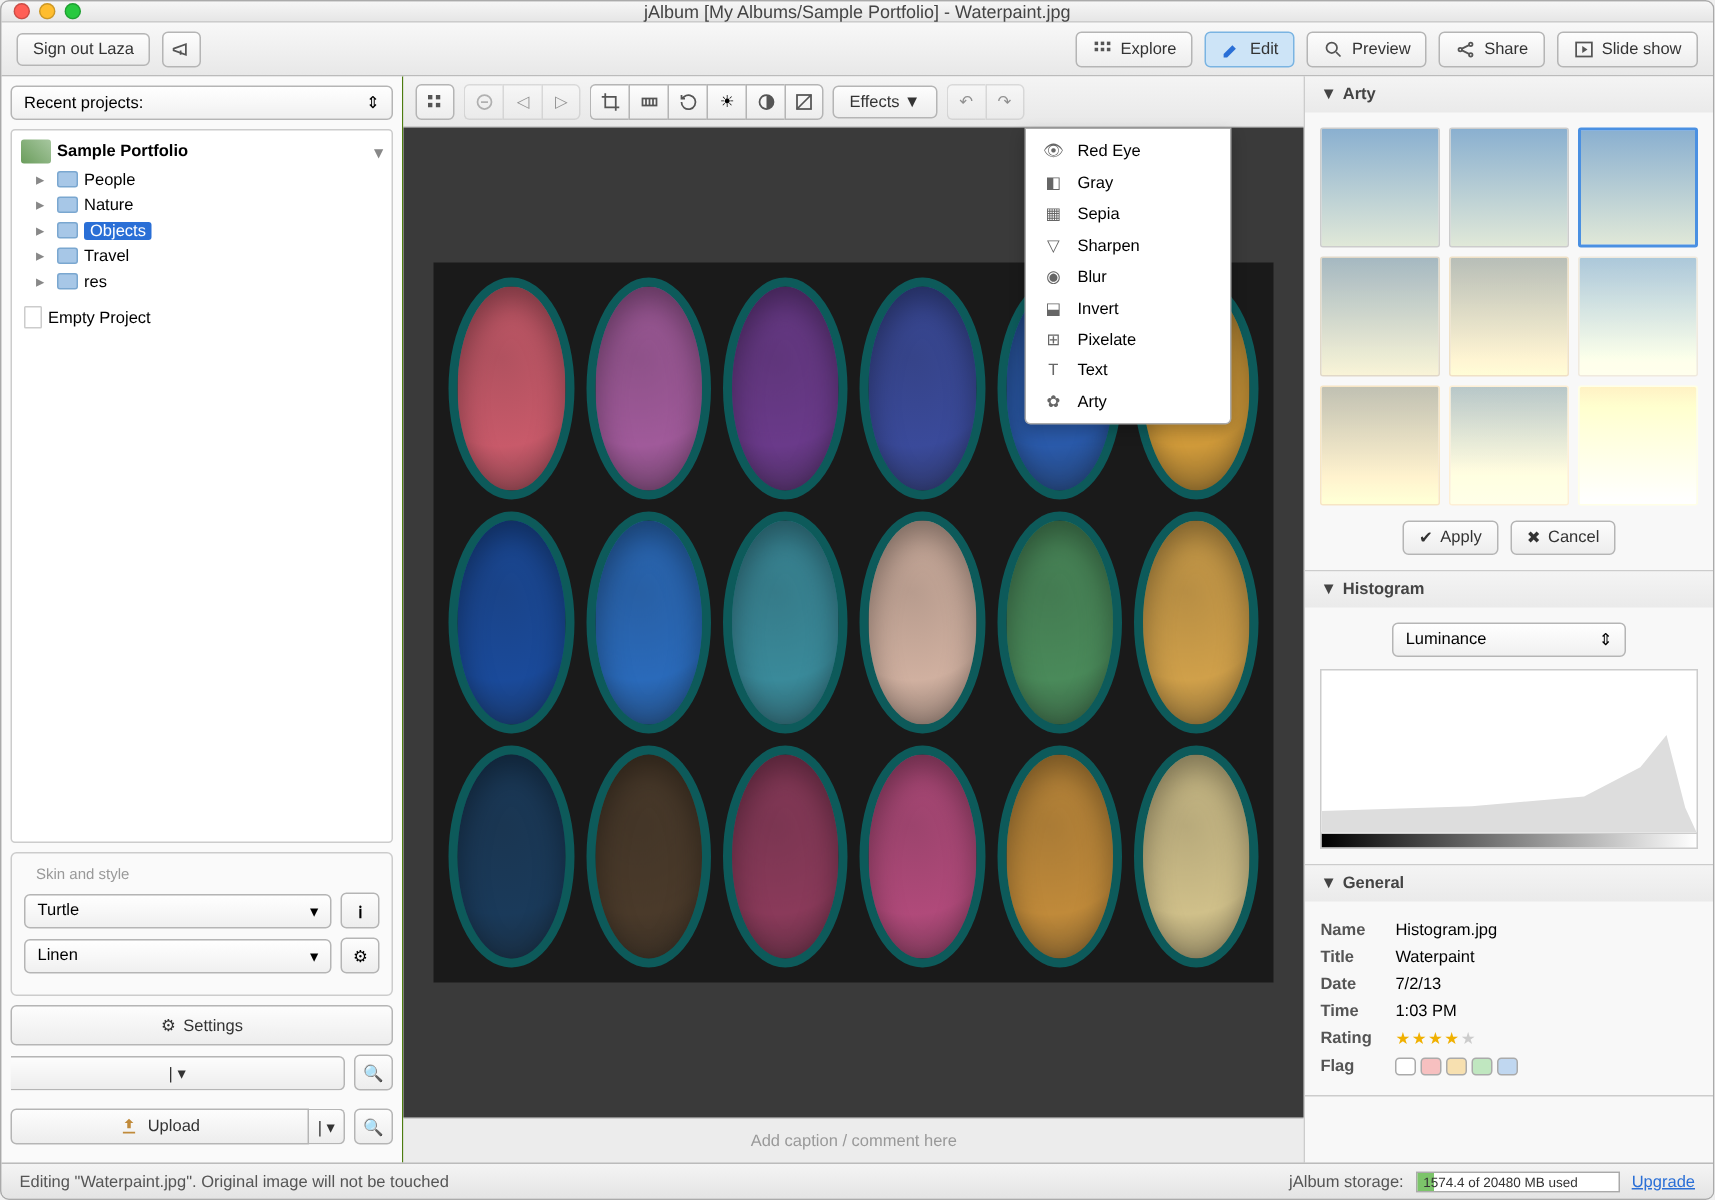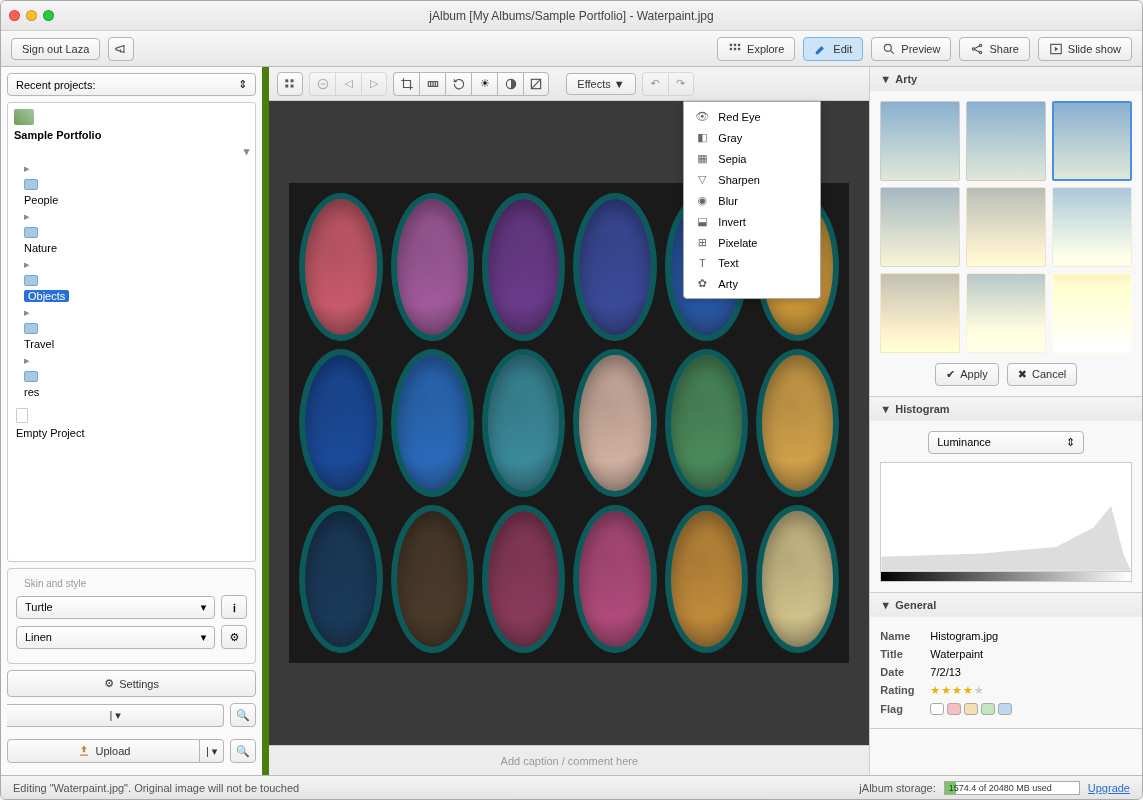--- a/index.html
+++ b/index.html
@@ -1,31 +1,31 @@
 <!DOCTYPE html>
 <html><head>
 <meta charset="utf-8">
 <style>
 * { box-sizing: border-box; margin: 0; padding: 0; font-family: "Lucida Grande", Arial, sans-serif; font-size: 11px; }
 body { background: #f0f0f0; width: 1143px; height: 800px; overflow: hidden; }
 .window { width: 1143px; height: 800px; background: #ececec; border: 1px solid #aaa; border-radius: 6px; overflow: hidden; display: flex; flex-direction: column; }
-.titlebar { height: 30px; background: linear-gradient(#f6f6f6,#e6e6e6); display: flex; align-items: center; padding: 0 8px; border-bottom: 1px solid #ccc; position: relative; }
+.titlebar { height: 14px; background: linear-gradient(#f6f6f6,#e6e6e6); display: flex; align-items: center; padding: 0 8px; border-bottom: 1px solid #ccc; position: relative; }
 .traffic { display: flex; gap: 6px; }
 .tdot { width: 11px; height: 11px; border-radius: 50%; border: 0.5px solid rgba(0,0,0,0.2); }
 .red { background: #ff5f56; } .yellow { background: #ffbd2e; } .green { background: #27c93f; }
 .title { position: absolute; left: 0; right: 0; text-align: center; color: #444; font-size: 12px; pointer-events: none; }
 .toolbar { height: 36px; background: linear-gradient(#f8f8f8,#e8e8e8); border-bottom: 1px solid #bbb; display: flex; align-items: center; padding: 0 10px; gap: 8px; }
 .btn { background: linear-gradient(#fdfdfd,#ededed); border: 1px solid #b5b5b5; border-radius: 4px; padding: 4px 10px; display: inline-flex; align-items: center; gap: 5px; cursor: pointer; color: #333; }
 .btn.active { background: #cde4f7; border-color: #7ab4e2; }
 .spacer { flex: 1; }
 .main { flex: 1; display: flex; min-height: 0; }
-.sidebar { width: 276px; background: #fafafa; border-right: 7px solid #4d7c0f; display: flex; flex-direction: column; padding: 6px; gap: 6px; }
+.sidebar { width: 276px; background: #fafafa; border-right: 1px solid #4d7c0f; display: flex; flex-direction: column; padding: 6px; gap: 6px; }
 .select { background: linear-gradient(#fff,#f0f0f0); border: 1px solid #b5b5b5; border-radius: 4px; padding: 4px 8px; display: flex; justify-content: space-between; align-items: center; cursor: pointer; }
 .tree { flex: 1; background: #fff; border: 1px solid #ccc; border-radius: 3px; padding: 4px 0; overflow: auto; }
-.tree-row { display: flex; align-items: flex-start; gap: 4px; padding: 2px 6px; cursor: pointer; flex-direction: column; }
+.tree-row { display: flex; align-items: center; gap: 4px; padding: 2px 6px; cursor: pointer; }
 .tree-row.sel span.lbl { background: #2a6fd6; color: #fff; padding: 0 4px; border-radius: 2px; }
 .tree-row .arrow { width: 10px; color: #888; }
 .folder-icon { width: 14px; height: 11px; background: #a7c7e7; border-radius: 2px; border: 1px solid #7aa7d0; }
 .pic-icon { width: 20px; height: 16px; background: linear-gradient(45deg,#6b9d5c,#a7c7a0); border-radius: 2px; }
 .file-icon { width: 12px; height: 15px; background: #fff; border: 1px solid #ccc; border-radius: 1px; }
 .fieldset { border: 1px solid #ccc; border-radius: 4px; padding: 8px; }
 .fieldset-title { color: #999; font-size: 10px; margin: -14px 0 6px 4px; background: #fafafa; display: inline-block; padding: 0 4px; }
 .row { display: flex; gap: 6px; margin-bottom: 6px; align-items: center; }
 .row .select { flex: 1; }
 .iconbtn { width: 26px; height: 24px; display:flex; align-items:center; justify-content:center; background: linear-gradient(#fdfdfd,#ededed); border: 1px solid #b5b5b5; border-radius: 4px; cursor:pointer; }
@@ -61,21 +61,21 @@
 .stars { color: #f0b000; letter-spacing: 1px; }
 .stars .off { color: #ccc; }
 .flags { display: flex; gap: 3px; }
 .flag { width: 14px; height: 12px; border-radius: 3px; border: 1px solid #aaa; }
 .statusbar { height: 24px; background: linear-gradient(#f4f4f4,#e4e4e4); border-top: 1px solid #bbb; display: flex; align-items: center; padding: 0 12px; font-size: 11px; color: #555; gap: 8px; }
 .storagebar { width: 136px; height: 14px; border: 1px solid #aaa; background: #fff; position: relative; }
 .storagefill { position: absolute; left: 0; top: 0; bottom: 0; width: 8%; background: #7cc46a; }
 .storagetext { position: absolute; left: 4px; right: 4px; top: 0; bottom: 0; display: flex; align-items: center; font-size: 9px; color: #333; }
 .link { color: #2a6fd6; text-decoration: underline; cursor: pointer; text-align: right; }
 svg { width: 14px; height: 14px; }
-.effects-btn { position: relative; margin-left: 11px; }
+.effects-btn { position: relative; }
 </style>
 </head>
 <body>
 
 <div class="window">
   <div class="titlebar">
     <div class="traffic">
       <div class="tdot red"></div>
       <div class="tdot yellow"></div>
       <div class="tdot green"></div>
@@ -418,20 +418,24 @@
             </div>
           <div class="proprow">
               <span class="k">Title</span>
               <span>Waterpaint</span>
             </div>
           <div class="proprow">
               <span class="k">Date</span>
               <span>7/2/13</span>
             </div>
           <div class="proprow">
+              <span class="k">Time</span>
+              <span>1:03 PM</span>
+            </div>
+          <div class="proprow">
               <span class="k">Rating</span>
               <span class="stars" id="stars"><span>★</span><span>★</span><span>★</span><span>★</span><span class="off">★</span></span>
             </div>
           <div class="proprow">
               <span class="k">Flag</span>
               <span class="flags" id="flags">
                 <div class="flag" style="background: rgb(255, 255, 255);"></div>
                 <div class="flag" style="background: rgb(247, 192, 192);"></div>
                 <div class="flag" style="background: rgb(247, 224, 176);"></div>
                 <div class="flag" style="background: rgb(192, 231, 192);"></div>

